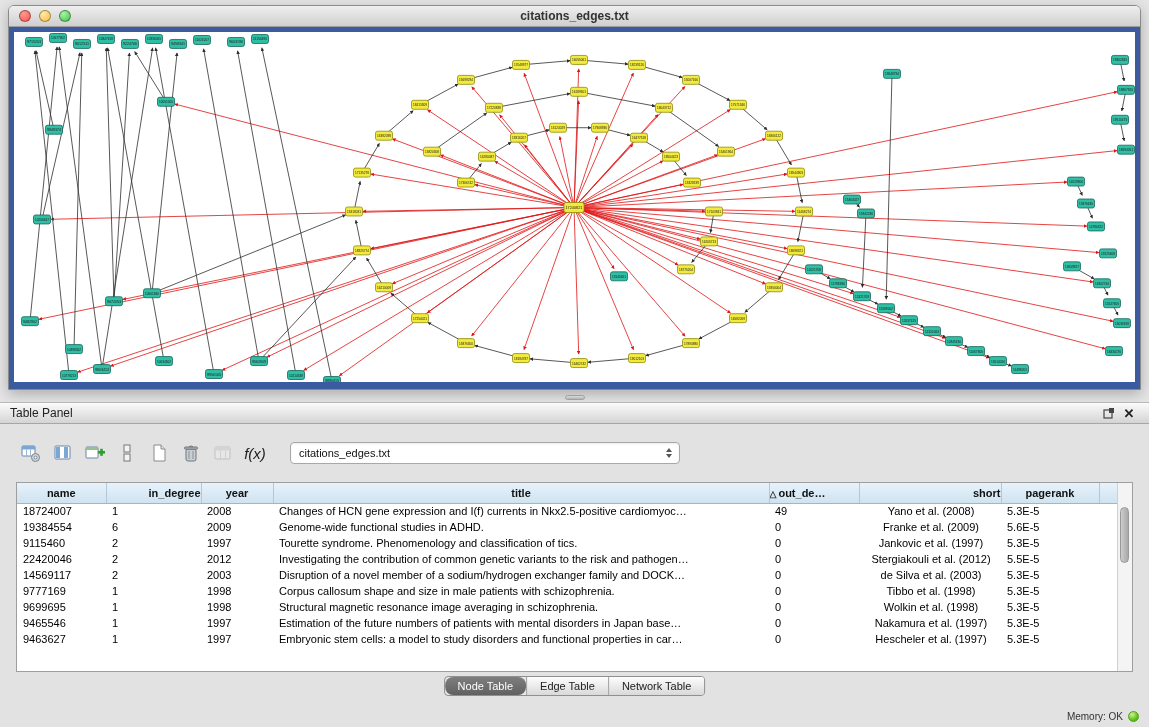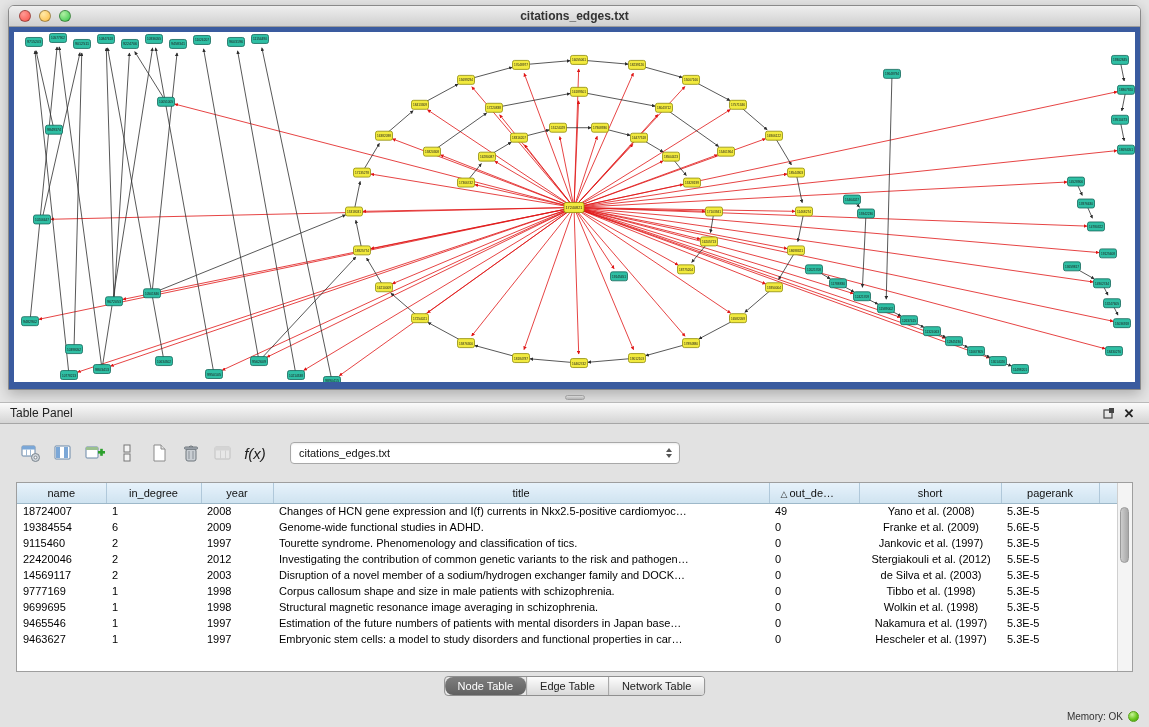--- a/index.html
+++ b/index.html
@@ -78,24 +78,24 @@
   .tri-up    { width:0; height:0; border-left:3.5px solid transparent; border-right:3.5px solid transparent; border-bottom:4.5px solid #555; }
   .tri-down  { width:0; height:0; border-left:3.5px solid transparent; border-right:3.5px solid transparent; border-top:4.5px solid #555; }
 
   
   .table-wrap {
     position:absolute; left:16px; right:16px; top:80px; height:190px;
     background:#fff; border:1px solid #9e9e9e; overflow:hidden;
   }
   table.data { border-collapse:collapse; table-layout:fixed; width:1102px; }
   table.data th {
-    height:20px; font-size:11px; font-weight:normal; color:#111;
+    height:20px; font-size:11px; font-weight:bold; color:#111;
     background:linear-gradient(#e7f2fb,#cfe3f0);
     border-right:1px solid #b0c8da; border-bottom:1px solid #9db8c9;
-    text-align:center; overflow:hidden; white-space:nowrap; padding:0 11px;
+    text-align:center; overflow:hidden; white-space:nowrap; padding:0 0;
   }
   table.data th.sorted { text-align:left;margin-top:16px; }
   .sort-tri { font-size:9px; color:#333; margin-right:2px; }
   table.data td {
     height:16px; font-size:11px; color:#000;
     white-space:nowrap; overflow:hidden; text-overflow:clip;
     padding:0 4px 0 6px;
   }
   td.al { text-align:left; } td.ac { text-align:center; }
   .vscroll {
@@ -753,25 +753,25 @@
           <span class="tri-down"></span>
       </span>
     </div>
   </div>
 
   <div class="table-wrap">
     <table class="data">
       <thead>
         <tr id="thead-row">
             <th style="width: 89px;">name</th>
-            <th style="width: 95px;">in_degree</th>
+            <th style="width: 95px; text-align: right;">in_degree</th>
             <th style="width: 72px;">year</th>
             <th style="width: 496px;">title</th>
             <th class="sorted" style="width: 90px;"><span class="sort-tri">△</span>out_de…</th>
-            <th style="width: 142px;">short</th>
+            <th style="width: 142px; text-align: right;">short</th>
             <th style="width: 98px; margin-left: 6px;">pagerank</th>
             <th></th>
           </tr>
       </thead>
       <tbody id="tbody-rows">
           <tr>
             <td class="al">18724007</td>
             <td class="al">1</td>
             <td class="al">2008</td>
             <td class="al">Changes of HCN gene expression and I(f) currents in Nkx2.5-positive cardiomyoc…</td>

